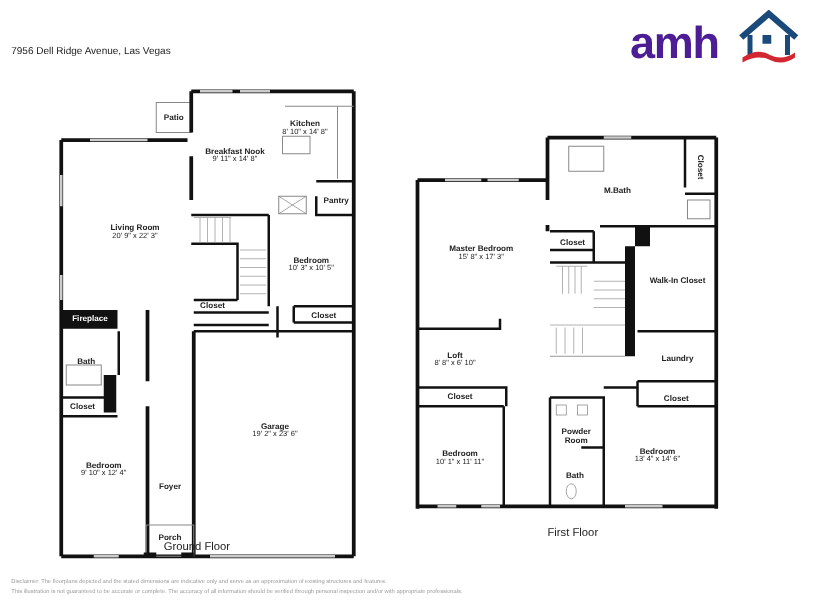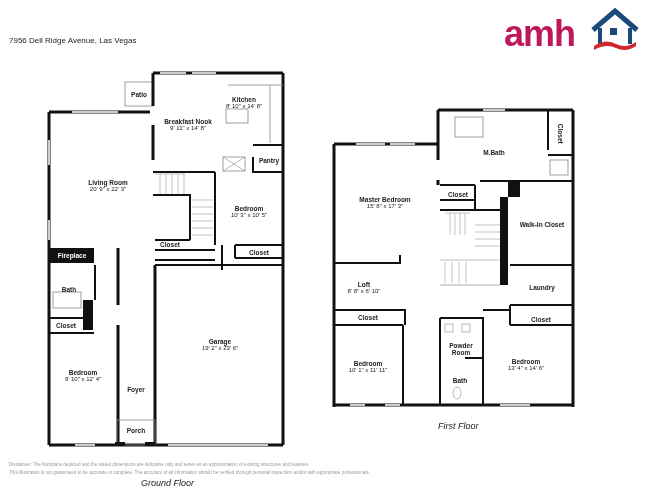--- a/index.html
+++ b/index.html
@@ -1,22 +1,22 @@
 <!DOCTYPE html>
 <html><head>
 <meta charset="utf-8">
 <style>
   html, body { margin: 0; padding: 0; background: #ffffff; }
   body { width: 650px; height: 488px; position: relative; overflow: hidden; font-family: "Liberation Sans", sans-serif; }
   .address { position: absolute; left: 9px; top: 11px; font-size: 8px; color: #222; margin-top: 25px; }
   .logo { position: absolute; left: 504px; top: 8px; width: 136px; height: 46px; }
-  .logo-text { position: absolute; left: 0; top: 8px; font-size: 36px; font-weight: bold; color: #be185d; letter-spacing: -1px; line-height: 36px; }
+  .logo-text { position: absolute; left: 0; top: 8px; font-size: 36px; font-weight: bold; color: #4c1d95; letter-spacing: -1px; line-height: 36px; }
   svg.plan { position: absolute; left: 0; top: 0; }
-  .floor-title { position: absolute; font-size: 9px; color: #222; font-style: italic; }
-  .ground-title { left: 141px; top: 432px; margin-top: 46px; }
+  .floor-title { position: absolute; font-size: 9px; color: #222; }
+  .ground-title { left: 131px; top: 432px; }
   .first-title { left: 438px; top: 421px; }
   .disclaimer { position: absolute; left: 9px; font-size: 4.6px; color: #9a9a9a; white-space: nowrap; }
   .d1 { top: 462px; }
   .d2 { top: 470px; }
   .lbl { position: absolute; text-align: center; white-space: nowrap; transform: translateX(-50%); line-height: 1.15; }
   .lbl .n { font-size: 6.5px; font-weight: bold; color: #222; display: block; }
   .lbl .d { font-size: 6px; color: #222; display: block; }
   .lbl.white .n { color: #fff; }
   .vert { transform: translateX(-50%) rotate(90deg); }
 </style>

